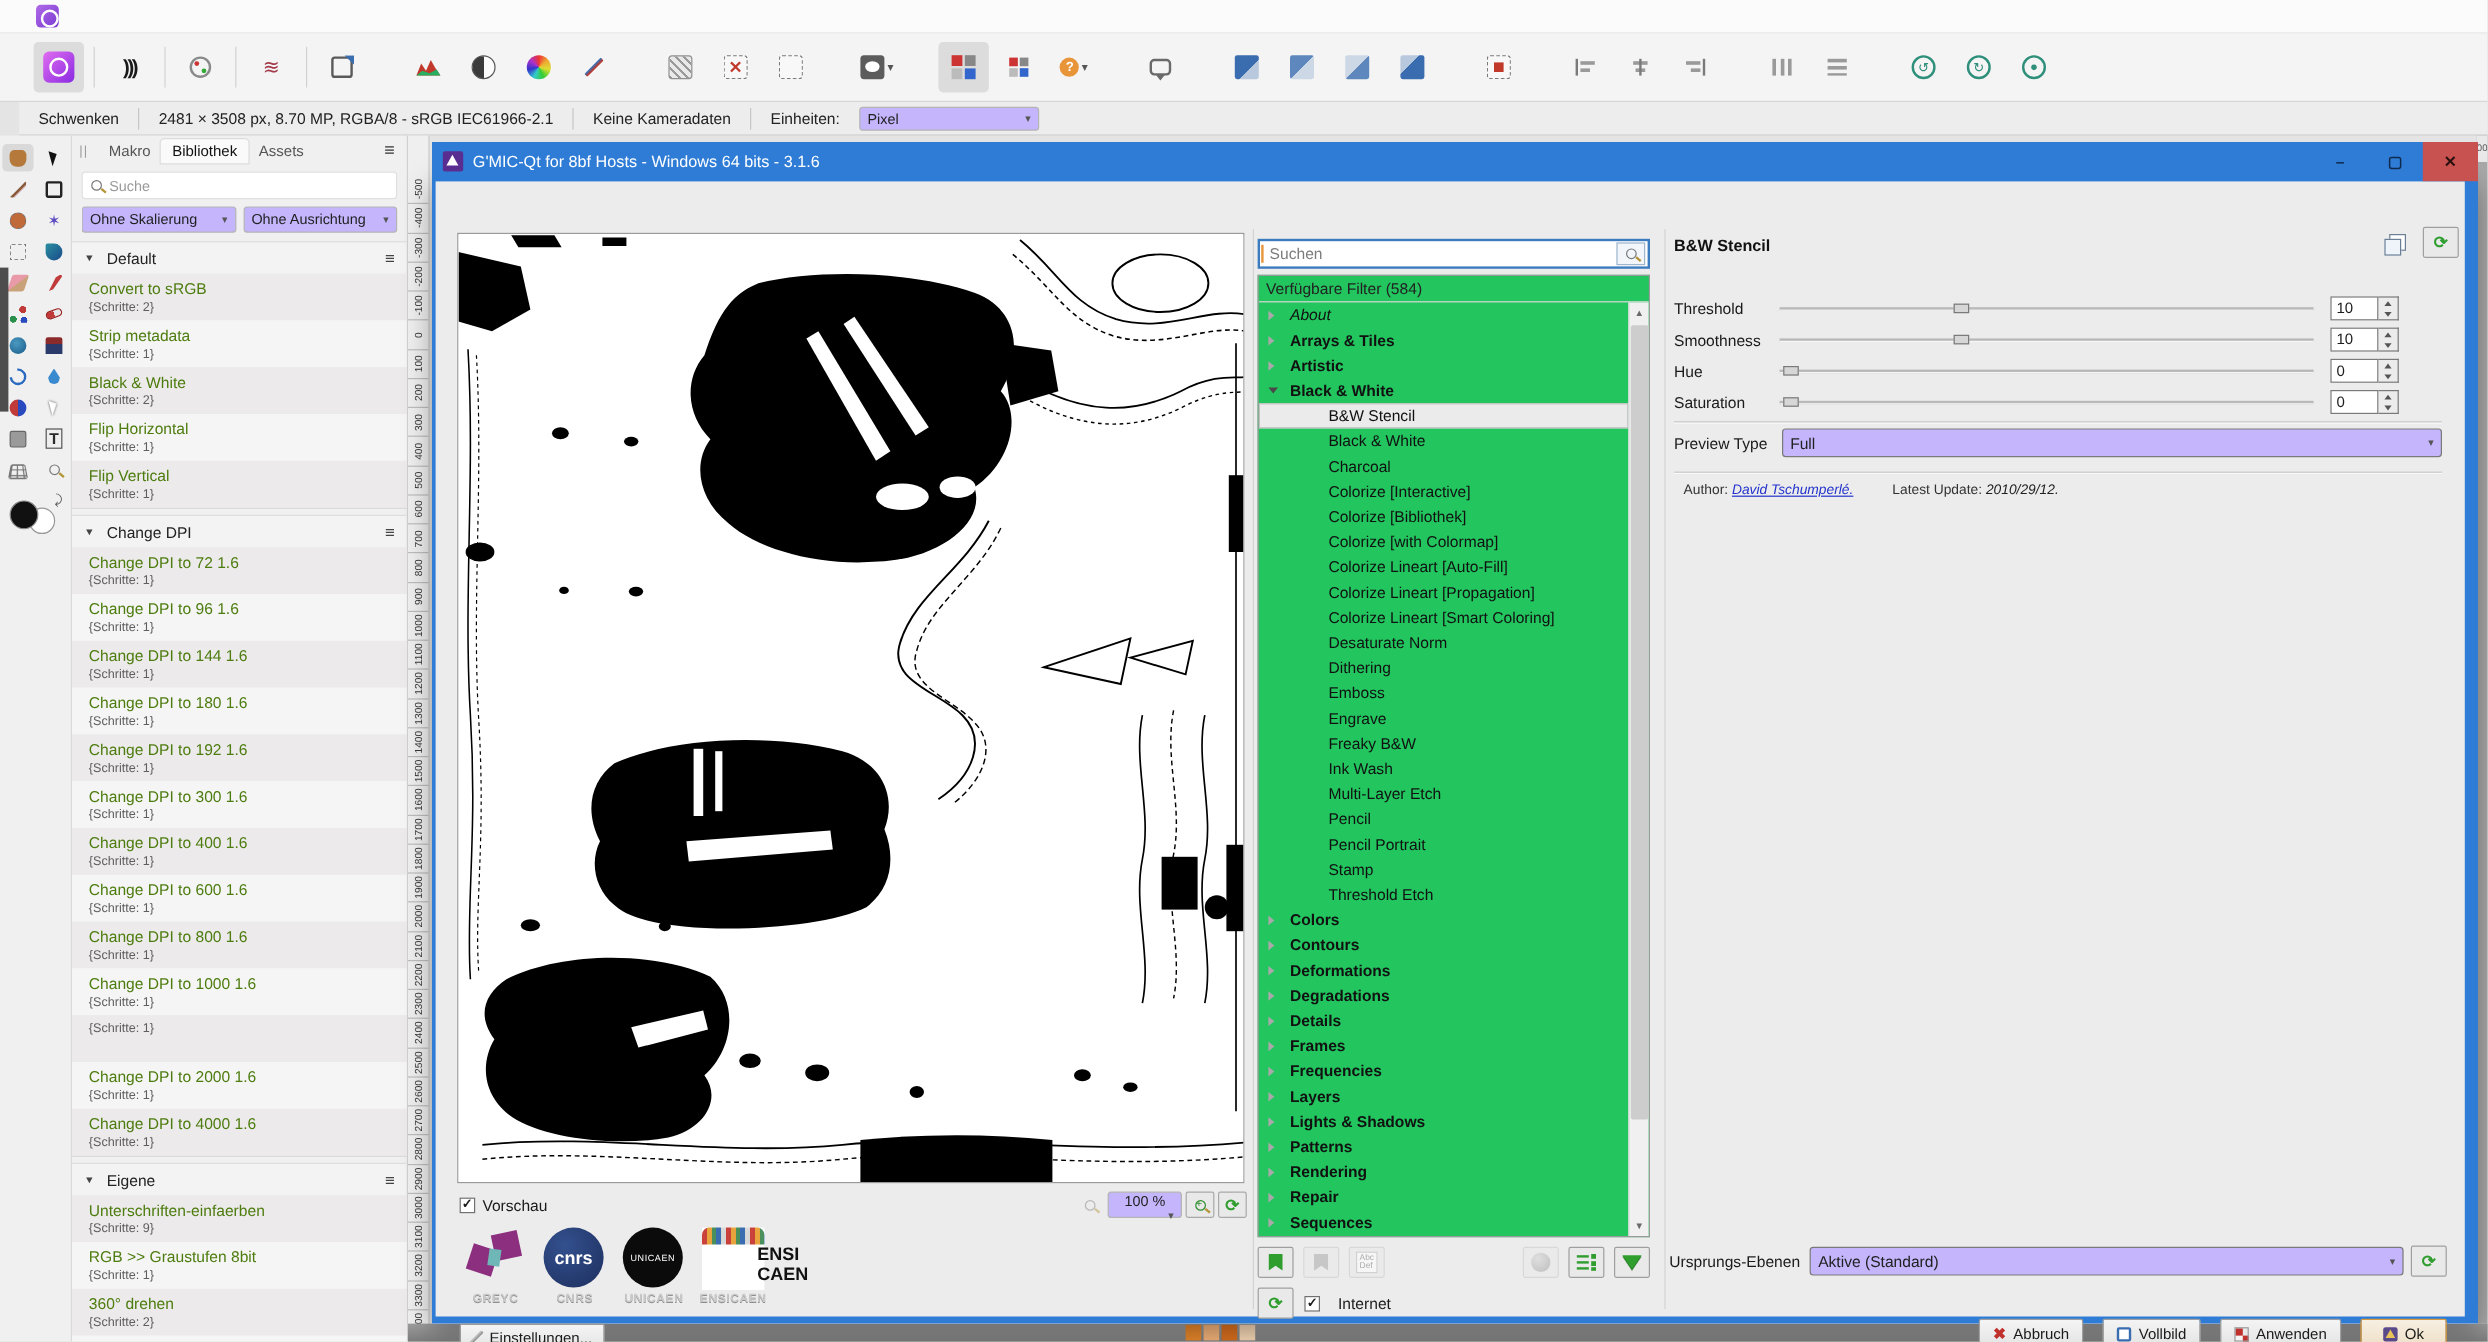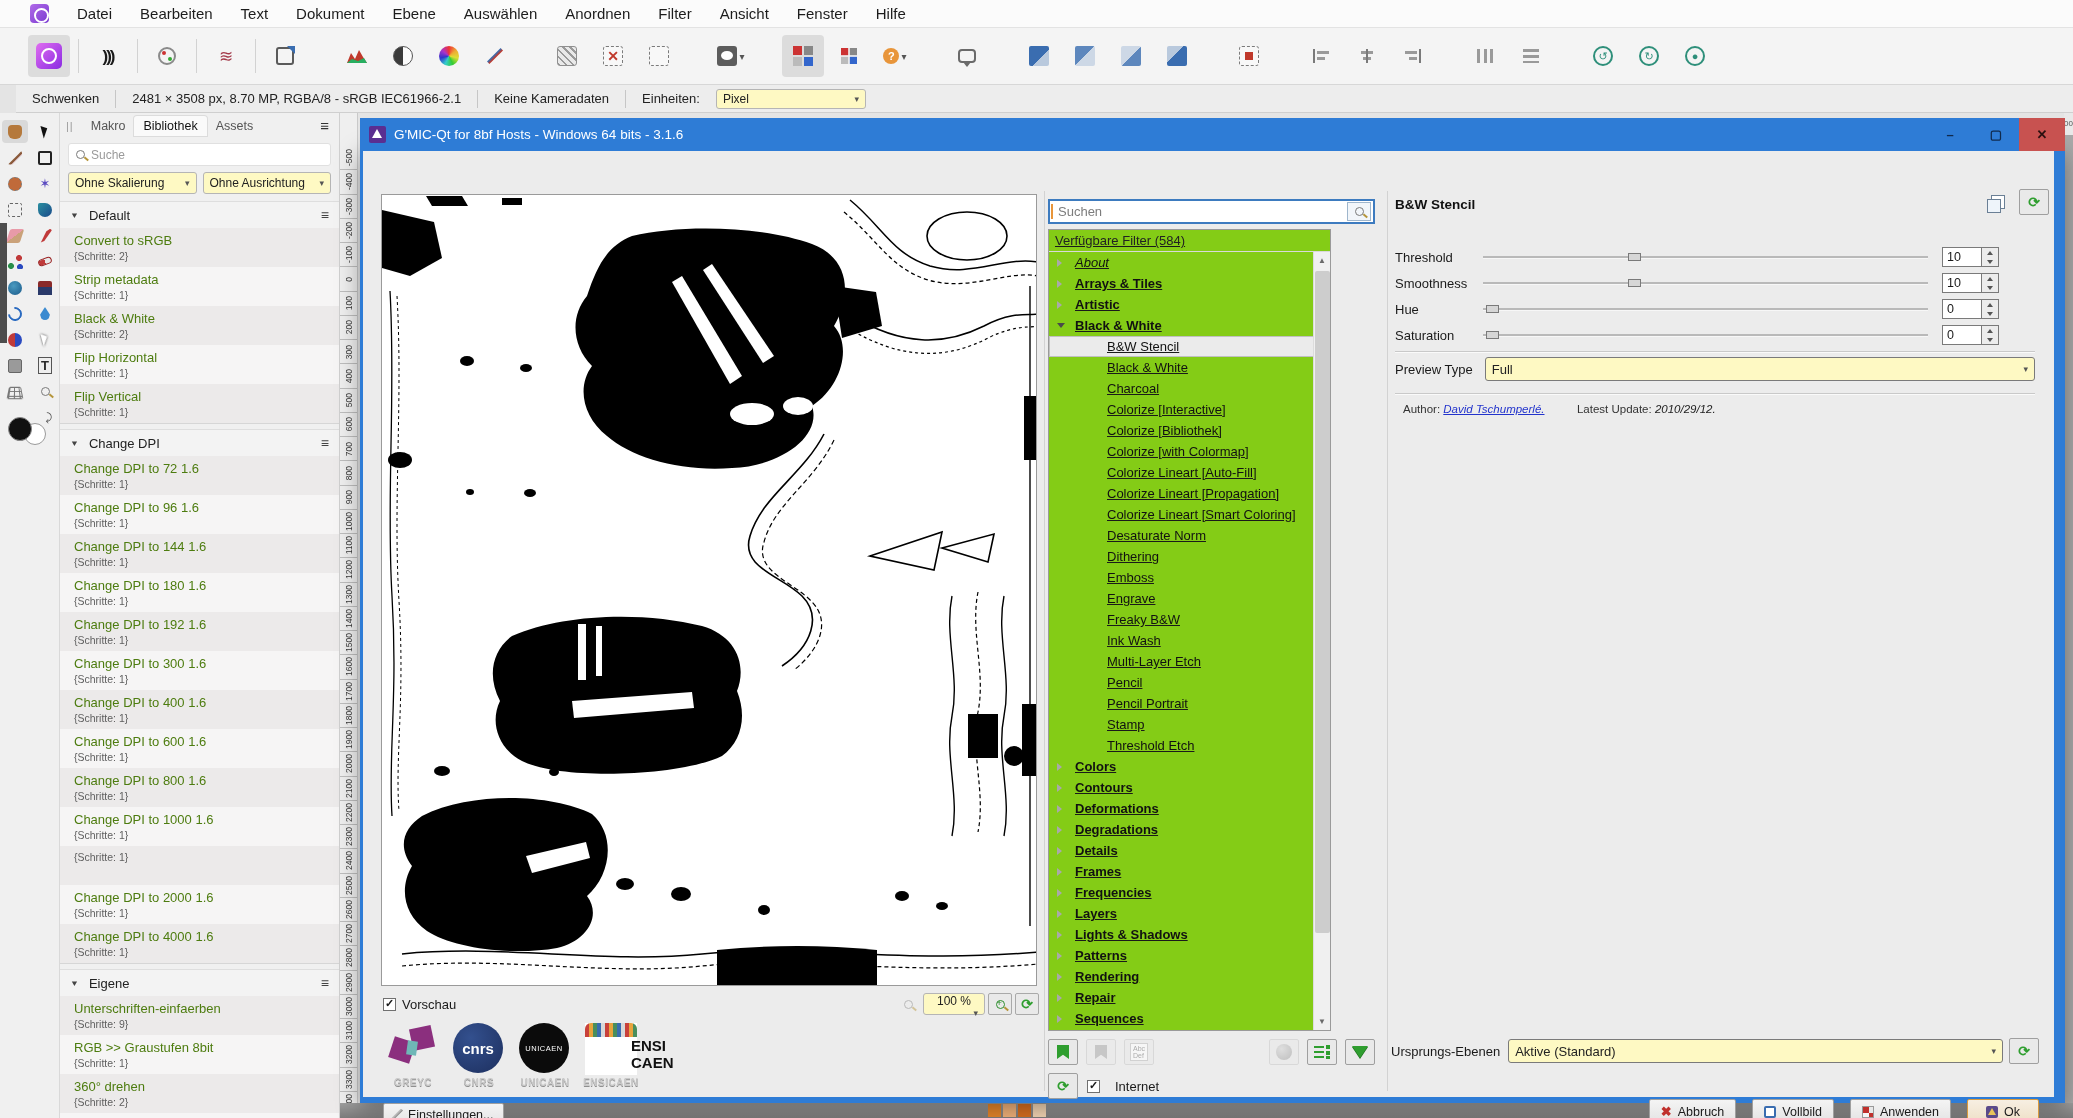--- a/index.html
+++ b/index.html
@@ -31,21 +31,21 @@
   .grid-ic { width:20px; height:20px; background:
       linear-gradient(#c33 0 0) 0 0/9px 9px no-repeat,
       linear-gradient(#36c 0 0) 11px 11px/9px 9px no-repeat,
       linear-gradient(#888 0 0) 11px 0/9px 9px no-repeat,
       linear-gradient(#bbb 0 0) 0 11px/9px 9px no-repeat; }
   .teal-circle { width:20px; height:20px; border-radius:50%; border:2px solid #2e8f7a; color:#2e8f7a; font-size:11px; display:flex; align-items:center; justify-content:center; }
 
   #contextbar { position:absolute; left:16px; top:85px; width:2073px; height:28px; background:#ededed; border-bottom:1px solid #cfcfcf; display:flex; align-items:center; font-size:13px; color:#222; }
   .cb-seg { padding:0 16px; white-space:nowrap; }
   .cb-div { width:1px; height:18px; background:#c6c6c6; }
-  .select { background:#fef9c3; border:1px solid #b5b5b5; border-radius:3px; height:20px; display:inline-flex; align-items:center; padding:0 6px; font-size:12px; color:#222; position:relative; }
+  .select { background:#c4b5fd; border:1px solid #b5b5b5; border-radius:3px; height:20px; display:inline-flex; align-items:center; padding:0 6px; font-size:12px; color:#222; position:relative; }
   .select .sel-chev { margin-left:auto; font-size:9px; color:#555; padding-left:10px; }
 
   
   #toolrail { position:absolute; left:0; top:113px; width:60px; height:1005px; background:#f0f0f0; border-right:1px solid #d9d9d9; }
   #dock-grip { position:absolute; left:0; top:107px; width:7px; height:120px; background:#4d4d4d; }
   .rail-grid { display:grid; grid-template-columns:26px 26px; gap:3px 4px; padding:7px 0 0 2px; }
   .rail-cell { width:26px; height:23px; display:flex; align-items:center; justify-content:center; border-radius:4px; font-size:13px; }
   .rail-cell.active { background:#d9d9d9; }
   .dot-ic { width:14px; height:14px; border-radius:50%; }
   .sq-ic { width:14px; height:14px; border-radius:2px; }
@@ -131,21 +131,21 @@
   #col-split1 { position:absolute; left:681px; top:40px; width:1px; height:900px; background:#d2d2d2; }
   #filter-search { position:absolute; left:685px; top:48px; width:327px; height:25px; background:#fff; border:2px solid #3d7bbf; display:flex; align-items:center; }
   #filter-search .ph { font-size:13px; color:#7c7c7c; padding-left:5px; }
   #filter-search .caret { width:2px; height:15px; background:#e8953a; margin-left:1px; }
   #fs-btn { margin-left:auto; width:24px; height:19px; border:1px solid #9fb6cc; background:#f2f6fa; margin-right:2px; display:flex; align-items:center; justify-content:center; }
   .mag { width:9px; height:9px; border:1.5px solid #7a7a7a; border-radius:50%; position:relative; display:inline-block; }
   .mag::after { content:""; position:absolute; left:7px; top:7px; width:5px; height:1.5px; background:#b5953a; transform:rotate(40deg); }
   .mag.green { border-color:#2f8f2f; }
   .mag.green::before { content:"+"; position:absolute; left:0px; top:-3px; font-size:9px; color:#2f8f2f; }
 
-  #filter-tree { position:absolute; left:685px; top:78px; width:283px; height:802px; background:#84cc16; border:1px solid #9a9a9a; overflow:hidden;text-decoration:underline; }
+  #filter-tree { position:absolute; left:685px; top:78px; width:327px; height:802px; background:#22c55e; border:1px solid #9a9a9a; overflow:hidden; }
   #tree-header { height:22px; line-height:22px; padding-left:6px; font-size:13px; color:#222; border-bottom:1px solid #d9d9d9; }
   .tree-row { height:21px; display:flex; align-items:center; font-size:13px; color:#111; padding-left:8px; position:relative; width:308px; }
   .tree-row .tw { width:18px; display:flex; align-items:center; justify-content:flex-start; }
   .tw.collapsed::before { content:""; width:0; height:0; border-left:5px solid #a9a9a9; border-top:4px solid transparent; border-bottom:4px solid transparent; }
   .tw.expanded::before { content:""; width:0; height:0; border-top:5px solid #4a4a4a; border-left:4px solid transparent; border-right:4px solid transparent; }
   .tree-row.cat .tl { font-weight:bold; }
   .tree-row.italic .tl { font-style:italic; font-weight:normal; }
   .tree-row.child { padding-left:40px; }
   .tree-row.selected { background:#ebebeb; outline:1px solid #c0c0c0; outline-offset:-1px; }
   #tree-scroll { position:absolute; right:0; top:22px; width:17px; height:778px; background:#f0f0f0; border-left:1px solid #dcdcdc; }
@@ -208,34 +208,20 @@
       linear-gradient(#e8e8e8 0 0) 6px 0/6px 6px no-repeat,
       linear-gradient(#f5f5f5 0 0) 0 6px/6px 6px no-repeat; border:1px solid #999; }
   .ok-ic { width:12px; height:12px; background:#5a4a8a; border-radius:2px; position:relative; }
   .ok-ic::after { content:""; position:absolute; left:2px; top:2px; width:0; height:0; border-left:4px solid transparent; border-right:4px solid transparent; border-bottom:7px solid #e8c35a; }
 </style>
 </head>
 <body>
 
 <div id="menubar">
   <div id="app-logo"></div>
-  <div style="display:flex;">
-
-  <span class="menu-item">Datei</span>
-      <span class="menu-item">Bearbeiten</span>
-      <span class="menu-item">Text</span>
-      <span class="menu-item">Dokument</span>
-      <span class="menu-item">Ebene</span>
-      <span class="menu-item">Auswählen</span>
-      <span class="menu-item">Anordnen</span>
-      <span class="menu-item">Filter</span>
-      <span class="menu-item">Ansicht</span>
-      <span class="menu-item">Fenster</span>
-      <span class="menu-item">Hilfe</span>
-    </div>
 </div>
 
 <div id="toolbar">
   <div style="width:26px;"></div>
   <div class="tb-cell active">
       <div class="persona-logo"></div>
     </div>
   <div class="tb-sep"></div>
   <div class="tb-cell">
       <span class="glyph" style="font-weight:bold; letter-spacing:-2px;">)))</span>

